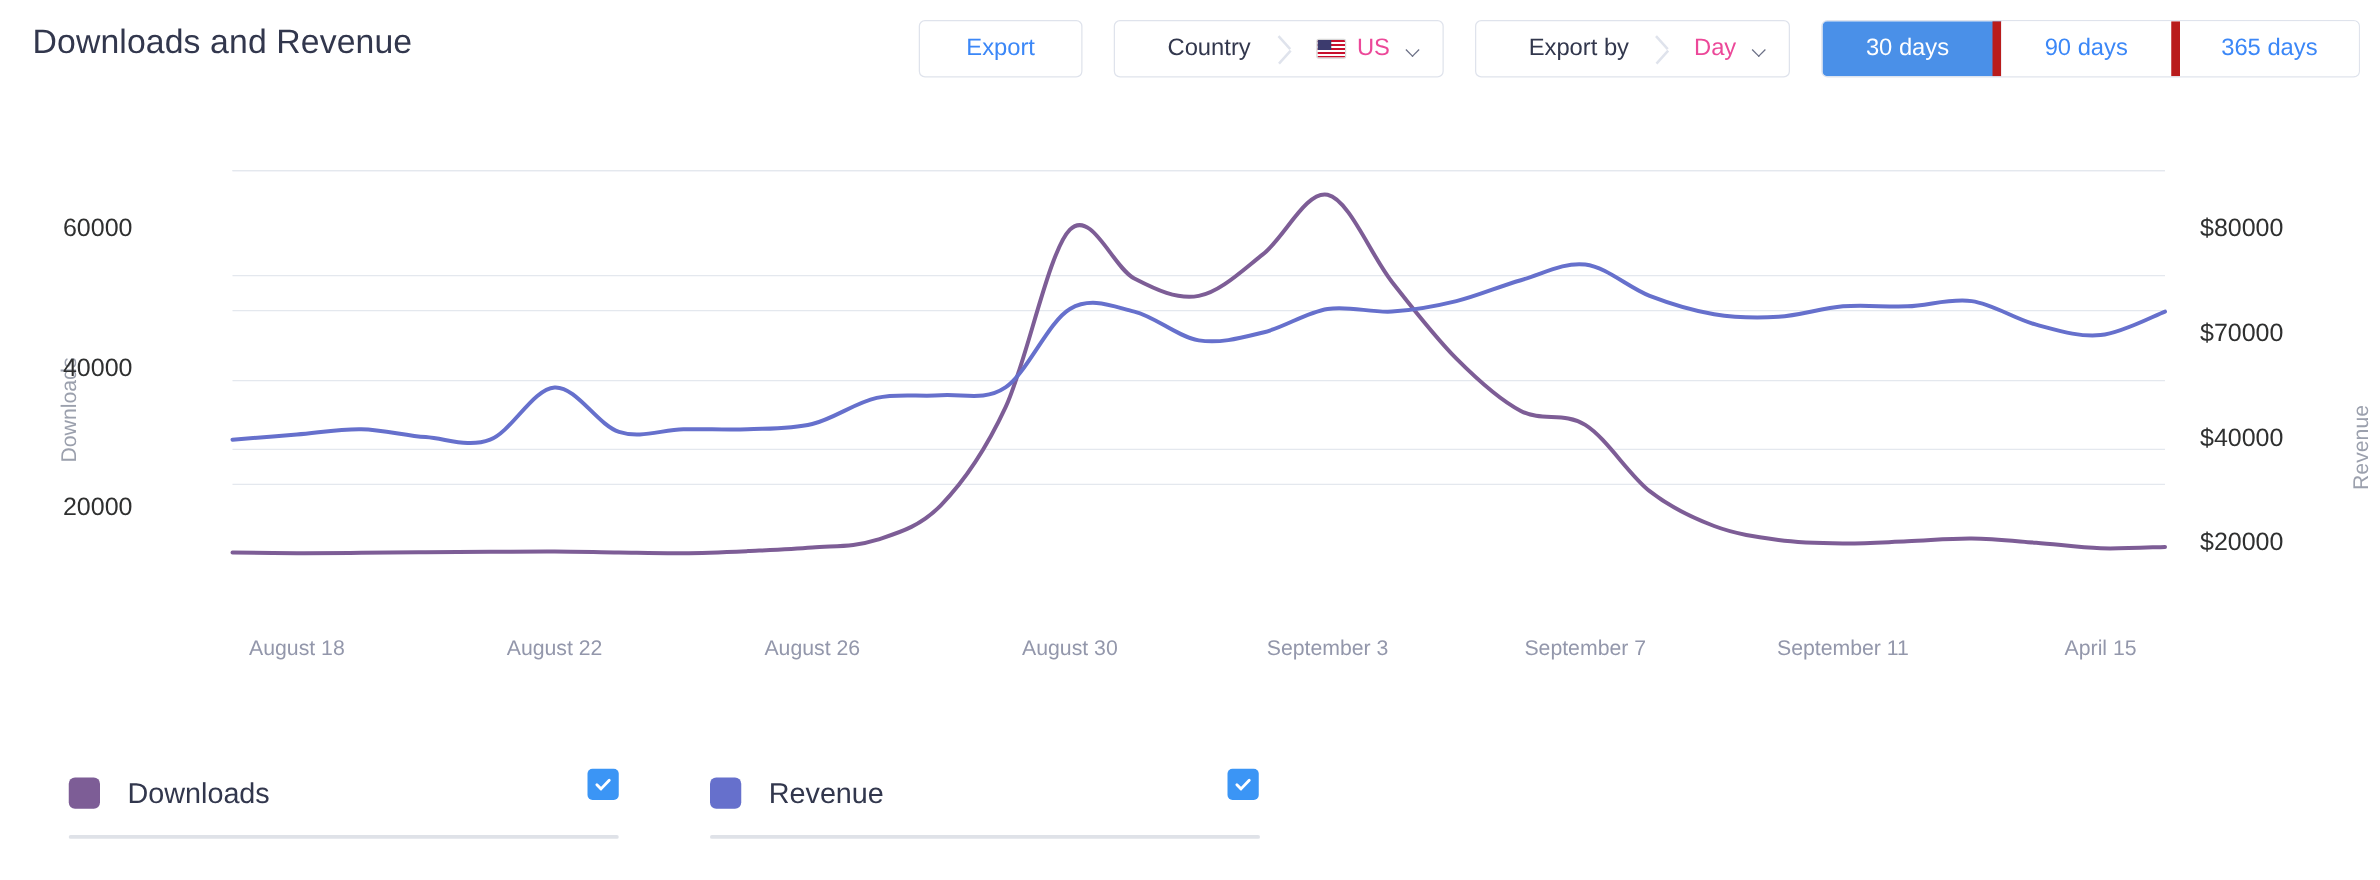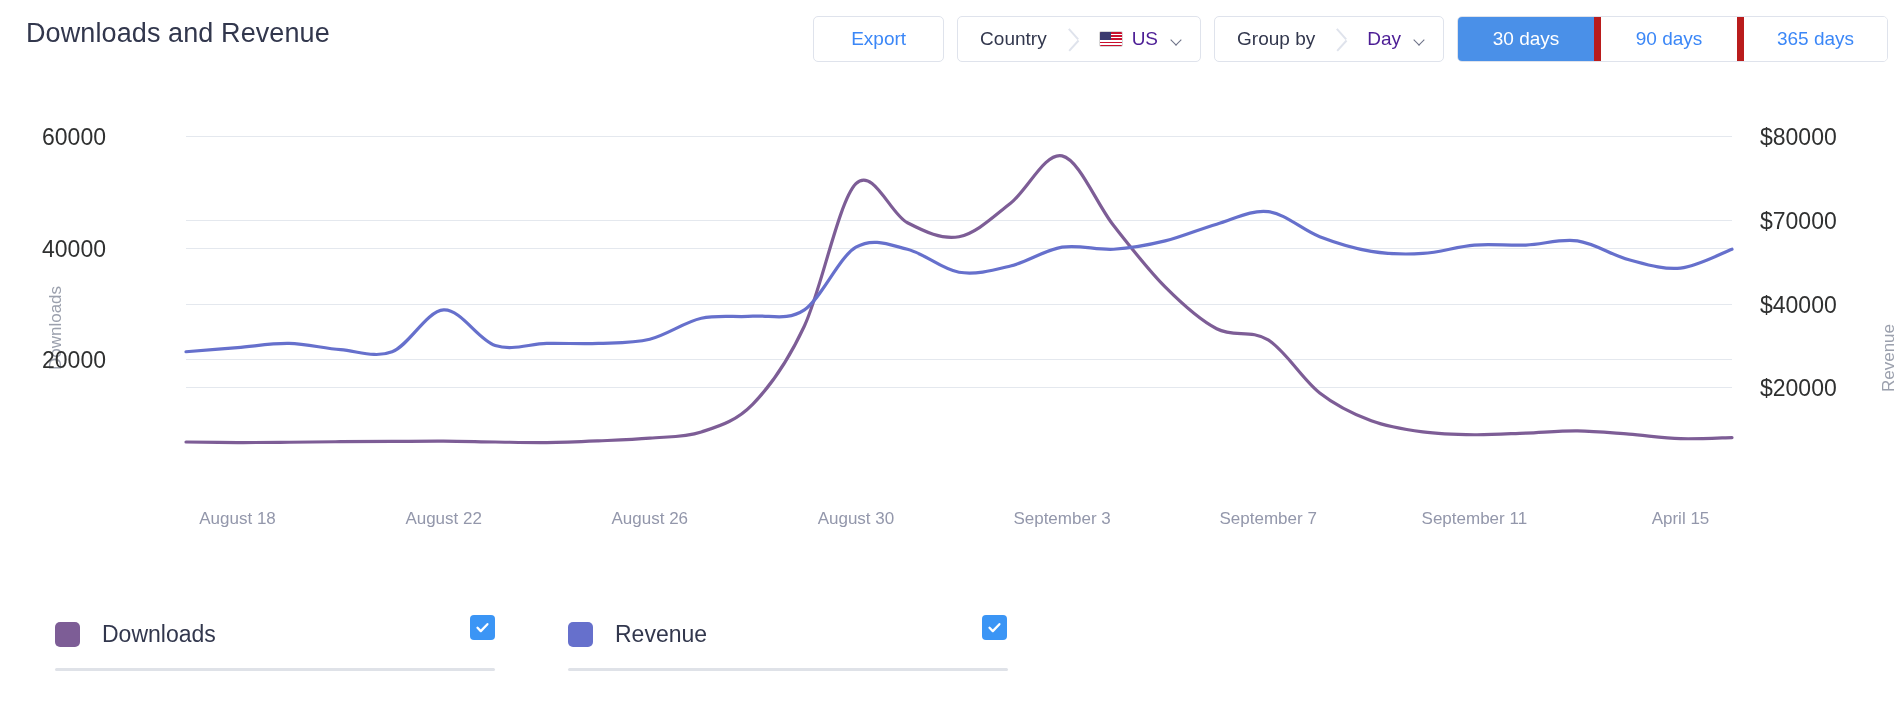--- a/index.html
+++ b/index.html
@@ -31,21 +31,21 @@
     color: #32374d;
     letter-spacing: 0.1px;
     white-space: nowrap;
   }
 
   .toolbar {
     position: absolute;
     right: 16px; top: 16px;
     display: flex;
     align-items: center;
-    gap: 13px;
+    gap: 25px;
     height: 46px;
   }
 
   .btn-export {
     height: 46px;
     min-width: 131px;
     padding: 0 22px;
     border: 1px solid #dfe3ec;
     border-radius: 5px;
     background: #ffffff;
@@ -60,20 +60,21 @@
   .pill {
     height: 46px;
     border: 1px solid #dfe3ec;
     border-radius: 5px;
     background: #ffffff;
     display: flex;
     align-items: stretch;
     overflow: hidden;
     position: relative;
     cursor: pointer;
+    padding-left: 20px;
   }
   .pill-label {
     display: flex; align-items: center;
     padding: 0 20px 0 22px;
     font-size: 19px;
     color: #32374d;
     white-space: nowrap;
   }
   .pill-sep {
     width: 22px;
@@ -96,21 +97,21 @@
   .pill-sep::after {
     bottom: 10px;
     transform: rotate(-48deg);
     transform-origin: left center;
   }
   .pill-value {
     display: flex; align-items: center;
     gap: 9px;
     padding: 0 18px 0 10px;
     font-size: 19px;
-    color: #4c1d95;
+    color: #ec4899;
     white-space: nowrap;
   }
   .flag {
     width: 24px; height: 16px;
     border-radius: 2px;
     position: relative;
     overflow: hidden;
     background:
       repeating-linear-gradient(to bottom,
         #c8102e 0px, #c8102e 1.6px,
@@ -186,23 +187,24 @@
 
   .axis-label-y {
     position: absolute;
     font-size: 17px;
     color: #9ba0ad;
     transform: rotate(-90deg);
     white-space: nowrap;
   }
   .ytick {
     position: absolute;
-    font-size: 23px;
+    font-size: 20px;
     color: #2f3030;
     white-space: nowrap;
+    margin-top: 48px;
   }
   .ytick.left { right: 1798px; text-align: right; }
   .ytick.right { left: 1760px; text-align: left; }
   .xtick {
     position: absolute;
     font-size: 17px;
     color: #9397ab;
     white-space: nowrap;
     transform: translateX(-50%);
   }
@@ -262,21 +264,21 @@
       <span class="pill-label">Country</span>
       <span class="pill-sep"></span>
       <span class="pill-value">
         <span class="flag"></span>
         <span>US</span>
         <span class="chev"></span>
       </span>
     </div>
 
     <div class="pill">
-      <span class="pill-label">Group by</span>
+      <span class="pill-label">Export by</span>
       <span class="pill-sep"></span>
       <span class="pill-value">
         <span>Day</span>
         <span class="chev"></span>
       </span>
     </div>
 
     <div class="segmented">
       <div class="seg active">30 days</div>
       <div class="seg">90 days</div>

